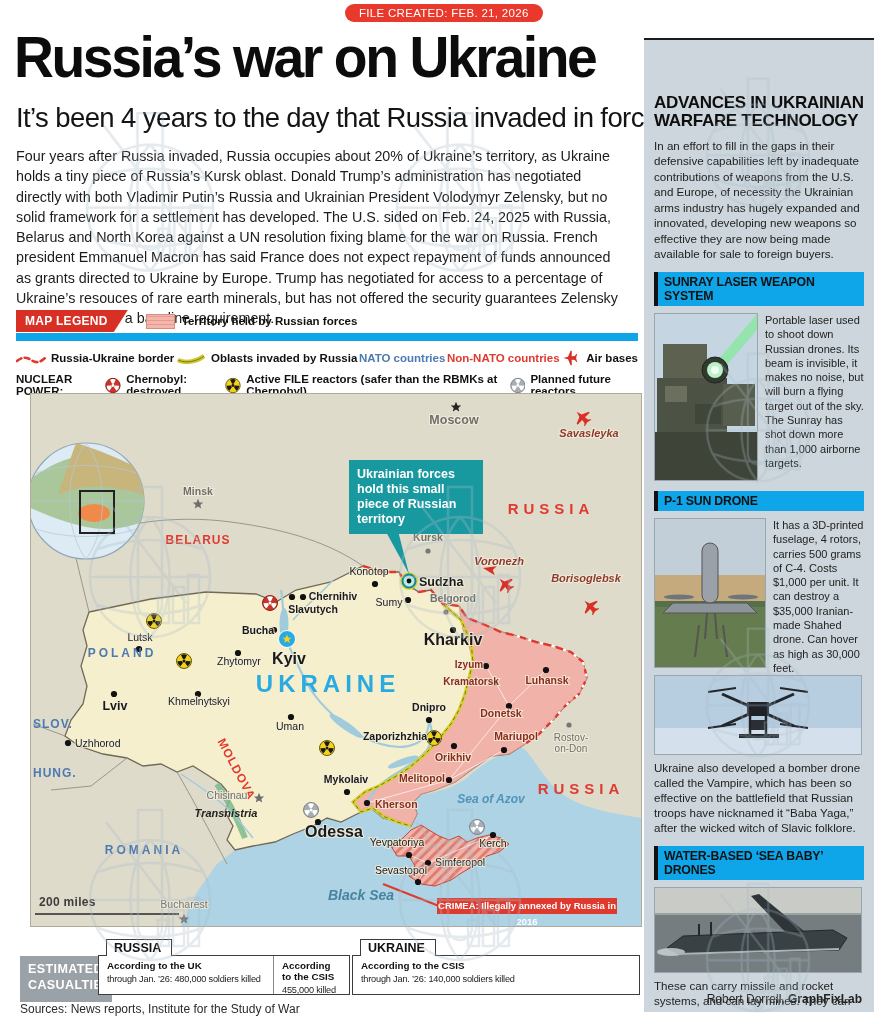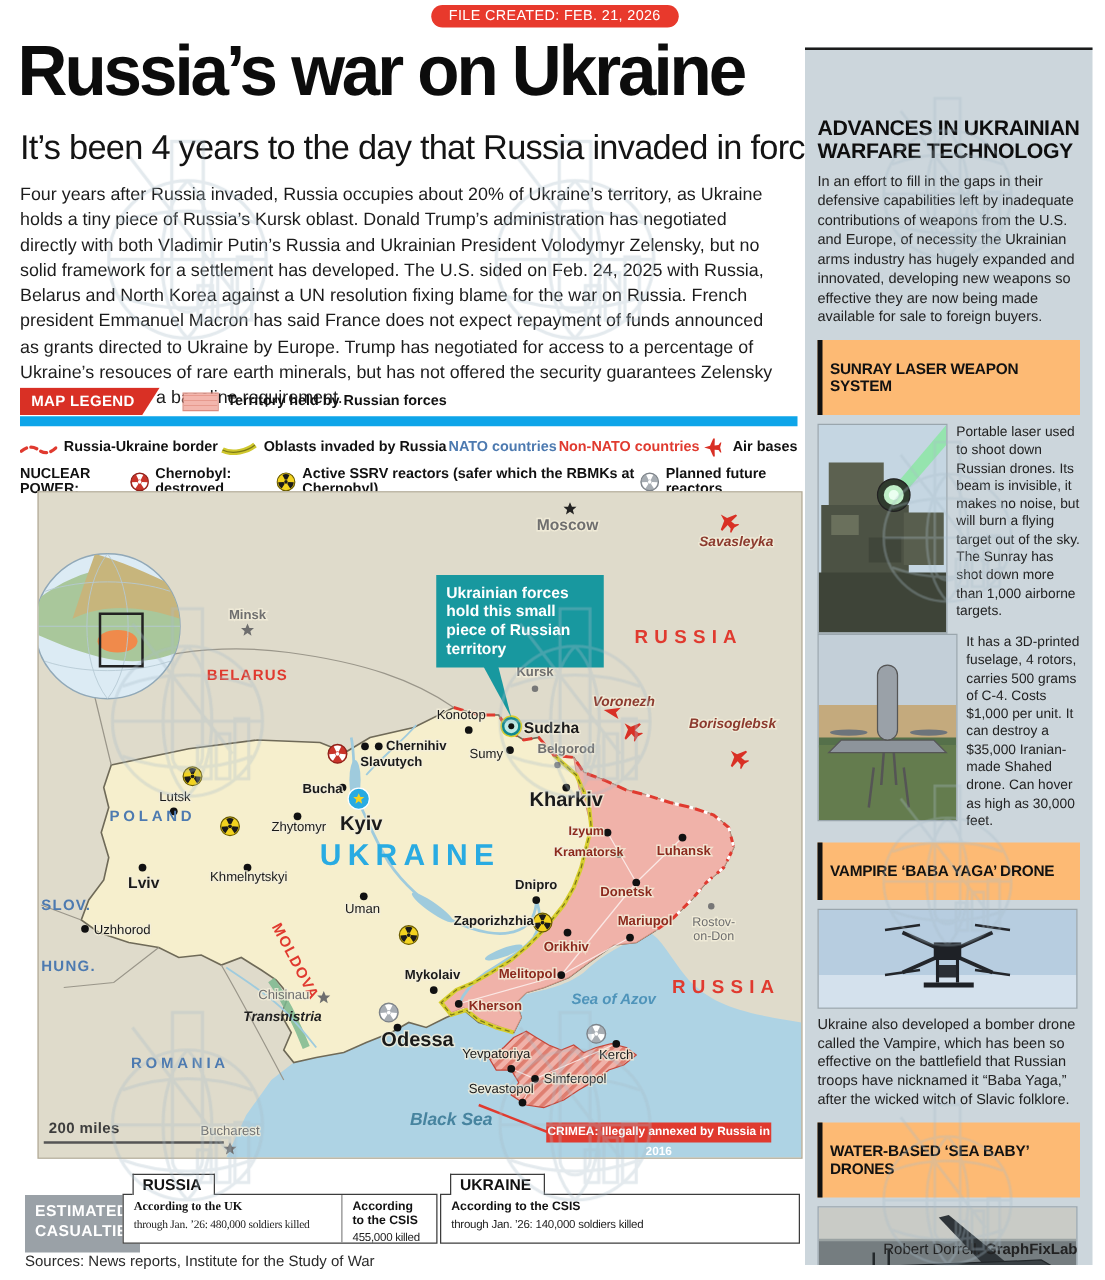--- a/index.html
+++ b/index.html
@@ -62,22 +62,22 @@
   .cas-col{padding:4px 8px 0 8px;}
   .cas-col.sep{border-left:1px solid #8a8a8a;}
   .cas-h{font-weight:bold;font-size:9.8px;}
   .cas-v{font-size:9.2px;letter-spacing:-.2px;margin-top:3px;color:#222;}
   .sources{left:20px;top:1002px;font-size:12px;color:#2a2a2a;}
   
   .sidebar{left:644px;top:38px;width:230px;height:974px;background:#ccd6dc;border-top:2px solid #1c1c1c;
            padding:10px 10px 0 10px;box-sizing:border-box;overflow:hidden;}
   .sb-title{font-size:17px;font-weight:800;line-height:1.08;letter-spacing:-.3px;color:#0e0e0e;margin-top:44px;}
   .sb-intro{font-size:11.6px;line-height:1.34;margin-top:7px;color:#222;}
-  .sb-bar{background:#fdba74;border-left:4px solid #111;font-weight:bold;font-size:12.3px;
-          padding:16px 6px;margin:10px 0 7px 0;letter-spacing:-.2px;}
+  .sb-bar{background:#0ea5e9;border-left:4px solid #111;font-weight:bold;font-size:12.3px;
+          padding:3px 6px;margin:10px 0 7px 0;letter-spacing:-.2px;}
   .sb-row{display:flex;gap:7px;}
   .sb-txt{font-size:11px;line-height:1.3;color:#222;flex:1;}
   .sb-full{font-size:11.6px;line-height:1.3;color:#222;margin-top:5px;}
   .sb-img{border:1px solid #9aa6ad;display:block;}
   .credit{position:absolute;right:12px;bottom:6px;font-size:12px;color:#222;}
   .credit b{font-weight:bold;}
   .wm-layer{position:absolute;left:0;top:0;z-index:9;pointer-events:none;}
   .defs-hidden{position:absolute;width:0;height:0;overflow:hidden;}
 </style>
 </head>
@@ -173,21 +173,21 @@
     <span class="lg-item">
       <svg width="19" height="19" viewBox="-9.5 -9.5 19 19">
           <use href="#i-rad-red" transform="scale(1.15)"></use>
         </svg>
       <span>Chernobyl: destroyed</span>
     </span>
     <span class="lg-item">
       <svg width="19" height="19" viewBox="-9.5 -9.5 19 19">
           <use href="#i-rad-yel" transform="scale(1.15)"></use>
         </svg>
-      <span>Active SSRV reactors (safer which the RBMKs at Chernobyl)</span>
+      <span>Active FILE reactors (safer than the RBMKs at Chernobyl)</span>
     </span>
     <span class="lg-item">
       <svg width="19" height="19" viewBox="-9.5 -9.5 19 19">
           <use href="#i-rad-gray" transform="scale(1.15)"></use>
         </svg>
       <span>Planned future reactors</span>
     </span>
   </div>
 </div>
 
@@ -359,21 +359,21 @@
   <div class="crimea-tag">CRIMEA: Illegally annexed by Russia in 2016</div>
 </div>
 
 <div class="abs cas-flag">
   <div>ESTIMATED</div>
   <div>CASUALTIES</div>
 </div>
 <div class="cas-box box-ru">
   <div class="cas-tab">RUSSIA</div>
   <div class="cas-cols">
-    <div class="cas-col" style="width:158px;font-family:Liberation Serif, serif;">
+    <div class="cas-col" style="width:158px;">
       <div class="cas-h">According to the UK</div>
       <div class="cas-v">through Jan. ’26: 480,000 soldiers killed</div>
     </div>
     <div class="cas-col sep" style="flex:1;">
       <div class="cas-h">According to the CSIS</div>
       <div class="cas-v">455,000 killed</div>
     </div>
   </div>
 </div>
 <div class="cas-box box-ua">
@@ -402,39 +402,39 @@
       <rect x="0" y="118" width="102" height="48" fill="#3e4438"></rect>
       <rect x="10" y="72" width="22" height="16" fill="#6a705c"></rect>
       <rect x="40" y="90" width="26" height="20" fill="#40463a"></rect>
       <circle cx="60" cy="56" r="13" fill="#2f3b2e" stroke="#222"></circle>
       <circle cx="60" cy="56" r="8" fill="#bff0c8"></circle>
       <circle cx="60" cy="56" r="4" fill="#eafff0"></circle>
     </svg>
     <div class="sb-txt">Portable laser used to shoot down Russian drones. Its beam is invisible, it makes no noise, but will burn a flying target out of the sky. The Sunray has shot down more than 1,000 airborne targets.</div>
   </div>
 
+  <div class="sb-bar">P-1 SUN DRONE</div>
   <div class="sb-row">
     <svg class="sb-img" width="110" height="148" viewBox="0 0 110 148">
       <rect width="110" height="148" fill="#c3cfd8"></rect>
       <rect y="56" width="110" height="30" fill="#c4aa7d"></rect>
       <rect y="82" width="110" height="8" fill="#55704a"></rect>
       <rect y="88" width="110" height="60" fill="#647c4e"></rect>
       <ellipse cx="24" cy="78" rx="15" ry="2.5" fill="#6d747b"></ellipse>
       <ellipse cx="88" cy="78" rx="15" ry="2.5" fill="#6d747b"></ellipse>
       <polygon points="8,94 102,94 92,84 18,84" fill="#8d949b" stroke="#555" stroke-width="1"></polygon>
       <rect x="47" y="24" width="16" height="60" rx="8" fill="#9aa1a8" stroke="#555" stroke-width="1"></rect>
       <line x1="44" y1="106" x2="40" y2="138" stroke="#555" stroke-width="2"></line>
       <line x1="68" y1="106" x2="72" y2="138" stroke="#555" stroke-width="2"></line>
       <line x1="52" y1="94" x2="50" y2="120" stroke="#555" stroke-width="2"></line>
       <line x1="60" y1="94" x2="62" y2="120" stroke="#555" stroke-width="2"></line>
     </svg>
     <div class="sb-txt">It has a 3D-printed fuselage, 4 rotors, carries 500 grams of C-4. Costs $1,000 per unit. It can destroy a $35,000 Iranian-made Shahed drone. Can hover as high as 30,000 feet.</div>
   </div>
 
-  <div class="sb-bar">VAMPIRE ‘BABA YAGA’ DRONE</div>
   <svg class="sb-img" width="206" height="78" viewBox="0 0 206 78">
     <rect width="206" height="78" fill="#b7cde0"></rect>
     <rect y="52" width="206" height="26" fill="#dfe9f2" opacity="0.7"></rect>
     <g stroke="#23262b" stroke-width="3">
       <line x1="67" y1="18" x2="139" y2="50"></line>
         <line x1="139" y1="18" x2="67" y2="50"></line>
     </g>
     <g stroke="#23262b" stroke-width="2">
       <line x1="53" y1="16" x2="81" y2="12"></line>
         <line x1="125" y1="12" x2="153" y2="16"></line>

